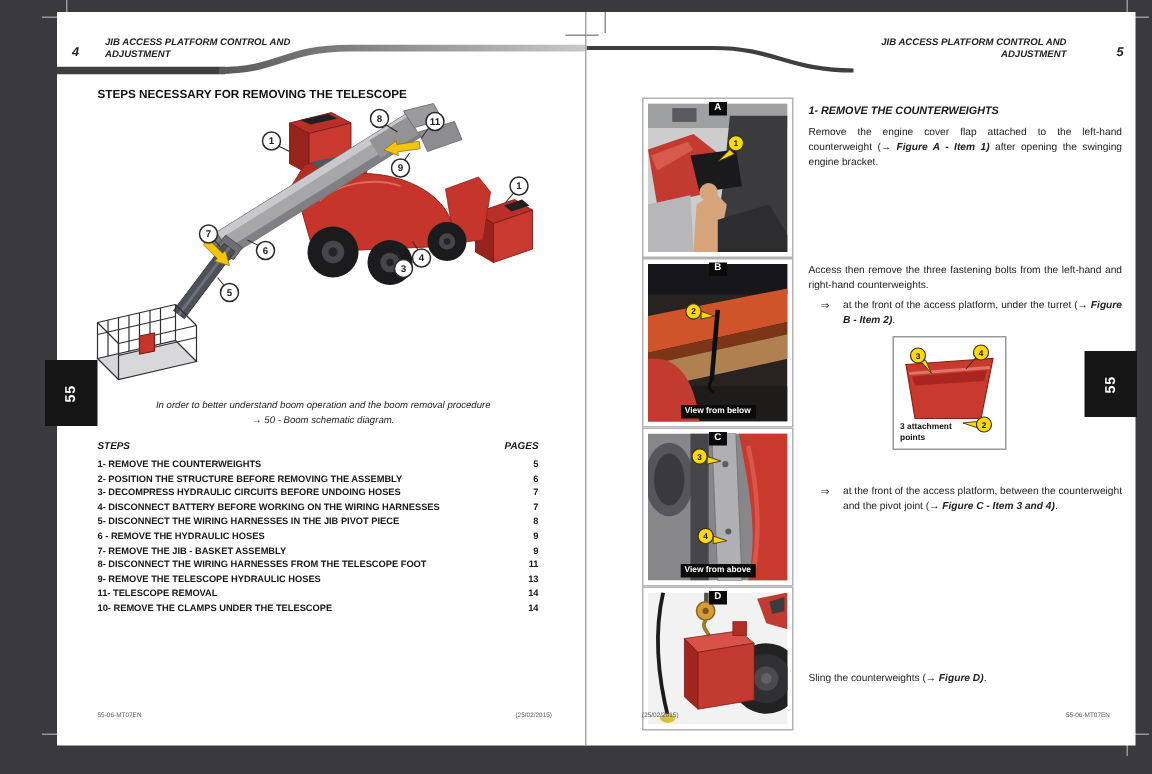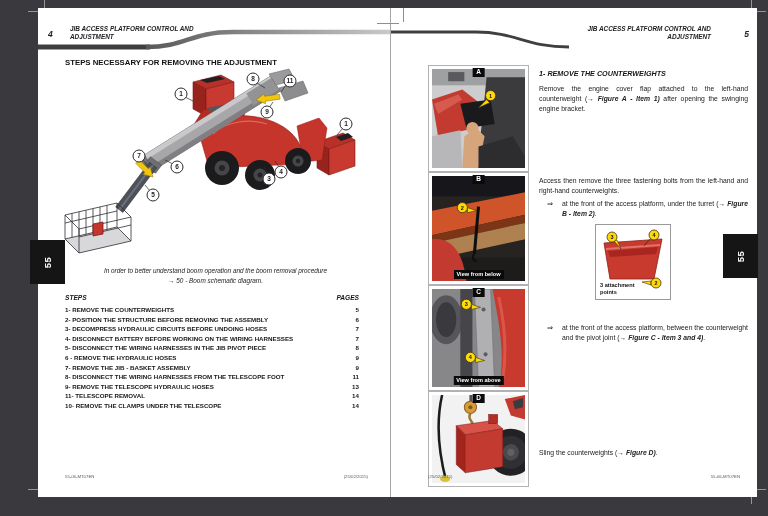--- a/index.html
+++ b/index.html
@@ -92,21 +92,21 @@
         <defs>
           <linearGradient id="gL" x1="0" y1="0" x2="1" y2="0">
             <stop offset="0" stop-color="#58585b"></stop>
               <stop offset="1" stop-color="#c9c9cc"></stop>
           </linearGradient>
         </defs>
         <path d="M0,21 H112" stroke="#3f3f42" stroke-width="5" fill="none"></path>
         <path d="M108,21 C148,21 152,6 195,6 H352" stroke="url(#gL)" stroke-width="4.5" fill="none"></path>
       </svg>
 
-      <h2 class="sec-title" style="margin:0;">STEPS NECESSARY FOR REMOVING THE ADJUSTMENT</h2>
+      <h2 class="sec-title" style="margin:0;">STEPS NECESSARY FOR REMOVING THE TELESCOPE</h2>
 
       <svg class="diagram" viewBox="0 0 330 200">
 
         <g>
           <polygon points="140,14 168,7 181,14 153,21" fill="#b93028" stroke="#7e1a14" stroke-width="0.6"></polygon>
           <polygon points="140,14 153,21 153,48 140,41" fill="#98231c" stroke="#7e1a14" stroke-width="0.6"></polygon>
           <polygon points="153,21 181,14 181,41 153,48" fill="#c83a30" stroke="#7e1a14" stroke-width="0.6"></polygon>
           <polygon points="147,12 166,8 172,11 154,15" fill="#202023"></polygon>
         </g>
 

